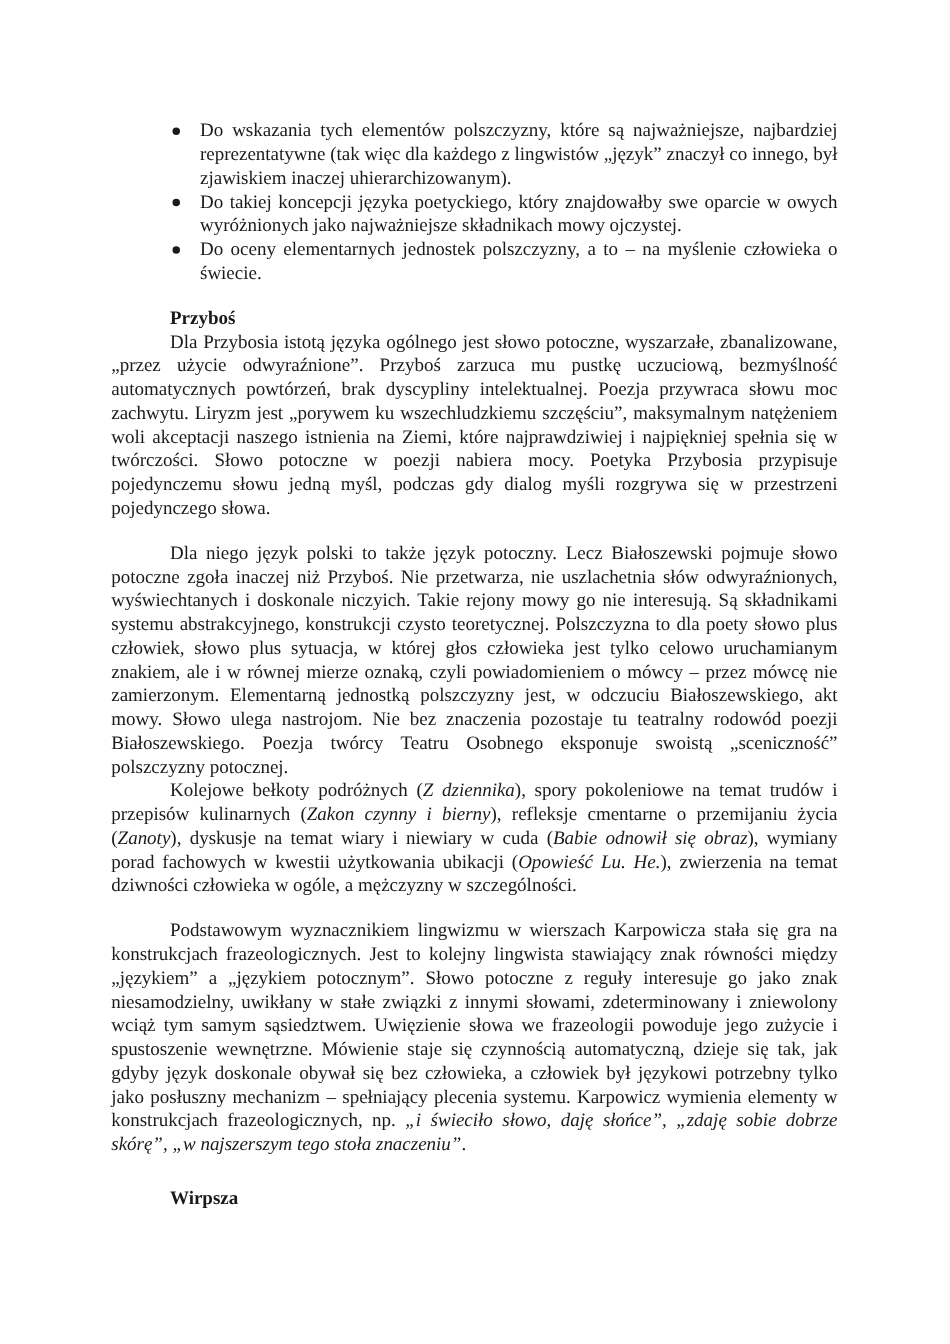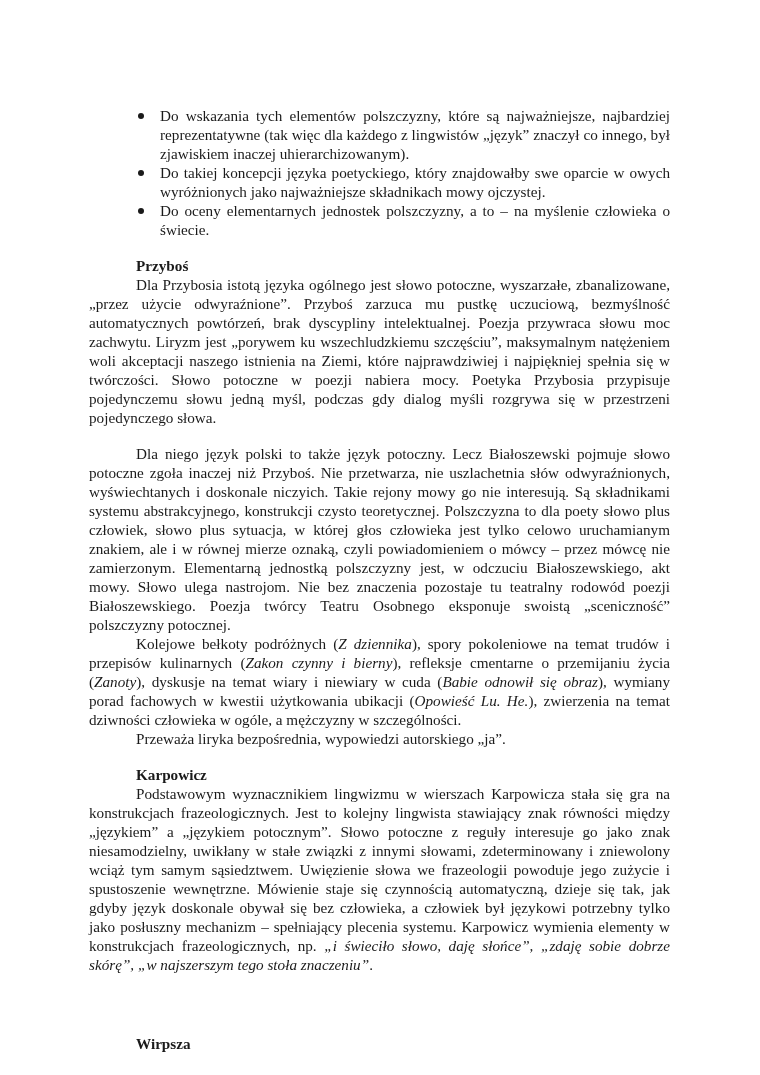--- a/index.html
+++ b/index.html
@@ -1,18 +1,18 @@
 <!DOCTYPE html>
 <html><head>
   <meta charset="utf-8">
   <style>
     html, body { margin: 0; padding: 0; background: #ffffff; }
     body { width: 760px; height: 1075px; position: relative; overflow: hidden; }
     .page {
-      position: absolute; left: 89px; top: 106px; width: 581px;
+      position: absolute; left: 89px; top: 95px; width: 581px;
       font-family: "Liberation Serif", serif; font-size: 15.2px; line-height: 19px;
       color: #1a1a1a;
     }
     ul.bullets { list-style: none; margin: 0; padding: 0; }
     ul.bullets li { position: relative; padding-left: 71px; text-align: justify; }
     ul.bullets li .dot {
       position: absolute; left: 49px; top: 7px; width: 6px; height: 6px;
       border-radius: 50%; background: #1a1a1a;
     }
     .section { margin-top: 17px; }
@@ -34,25 +34,23 @@
   </ul>
 
   <div class="section">
     <h2 class="heading">Przyboś</h2>
     <p>Dla Przybosia istotą języka ogólnego jest słowo potoczne, wyszarzałe, zbanalizowane, „przez użycie odwyraźnione”. Przyboś zarzuca mu pustkę uczuciową, bezmyślność automatycznych powtórzeń, brak dyscypliny intelektualnej. Poezja przywraca słowu moc zachwytu. Liryzm jest „porywem ku wszechludzkiemu szczęściu”, maksymalnym natężeniem woli akceptacji naszego istnienia na Ziemi, które najprawdziwiej i najpiękniej spełnia się w twórczości. Słowo potoczne w poezji nabiera mocy. Poetyka Przybosia przypisuje pojedynczemu słowu jedną myśl, podczas gdy dialog myśli rozgrywa się w przestrzeni pojedynczego słowa.</p>
   </div>
 
   <div class="section">
     <p>Dla niego język polski to także język potoczny. Lecz Białoszewski pojmuje słowo potoczne zgoła inaczej niż Przyboś. Nie przetwarza, nie uszlachetnia słów odwyraźnionych, wyświechtanych i doskonale niczyich. Takie rejony mowy go nie interesują. Są składnikami systemu abstrakcyjnego, konstrukcji czysto teoretycznej. Polszczyzna to dla poety słowo plus człowiek, słowo plus sytuacja, w której głos człowieka jest tylko celowo uruchamianym znakiem, ale i w równej mierze oznaką, czyli powiadomieniem o mówcy – przez mówcę nie zamierzonym. Elementarną jednostką polszczyzny jest, w odczuciu Białoszewskiego, akt mowy. Słowo ulega nastrojom. Nie bez znaczenia pozostaje tu teatralny rodowód poezji Białoszewskiego. Poezja twórcy Teatru Osobnego eksponuje swoistą „sceniczność” polszczyzny potocznej.</p>
     <p><span>Kolejowe bełkoty podróżnych (</span><em>Z dziennika</em><span>), spory pokoleniowe na temat trudów i przepisów kulinarnych (</span><em>Zakon czynny i bierny</em><span>), refleksje cmentarne o przemijaniu życia (</span><em>Zanoty</em><span>), dyskusje na temat wiary i niewiary w cuda (</span><em>Babie odnowił się obraz</em><span>), wymiany porad fachowych w kwestii użytkowania ubikacji (</span><em>Opowieść Lu. He.</em><span>), zwierzenia na temat dziwności człowieka w ogóle, a mężczyzny w szczególności.</span></p>
-    <p>Przeważa liryka bezpośrednia, wypowiedzi autorskiego „ja”.</p>
   </div>
 
   <div class="section">
-    <h2 class="heading">Karpowicz</h2>
     <p><span>Podstawowym wyznacznikiem lingwizmu w wierszach Karpowicza stała się gra na konstrukcjach frazeologicznych. Jest to kolejny lingwista stawiający znak równości między „językiem” a „językiem potocznym”. Słowo potoczne z reguły interesuje go jako znak niesamodzielny, uwikłany w stałe związki z innymi słowami, zdeterminowany i zniewolony wciąż tym samym sąsiedztwem. Uwięzienie słowa we frazeologii powoduje jego zużycie i spustoszenie wewnętrzne. Mówienie staje się czynnością automatyczną, dzieje się tak, jak gdyby język doskonale obywał się bez człowieka, a człowiek był językowi potrzebny tylko jako posłuszny mechanizm – spełniający plecenia systemu. Karpowicz wymienia elementy w konstrukcjach frazeologicznych, np. </span><em>„i świeciło słowo, daję słońce”, „zdaję sobie dobrze skórę”, „w najszerszym tego stoła znaczeniu”</em><span>.</span></p>
   </div>
 
-  <div class="section" style="margin-top:60px;">
+  <div class="section" style="margin-top:24px;">
     <h2 class="heading">Wirpsza</h2>
   </div>
 
 </div>
 
 </body></html>

